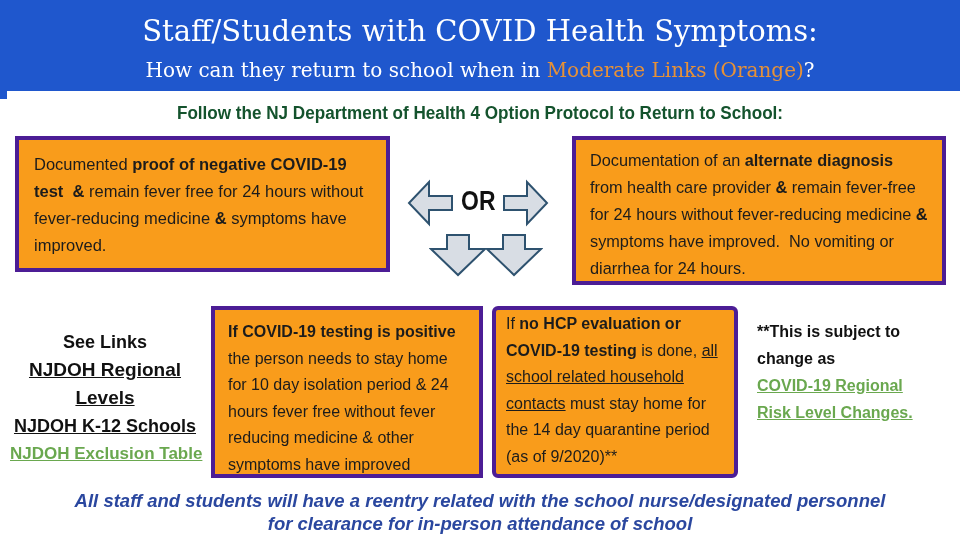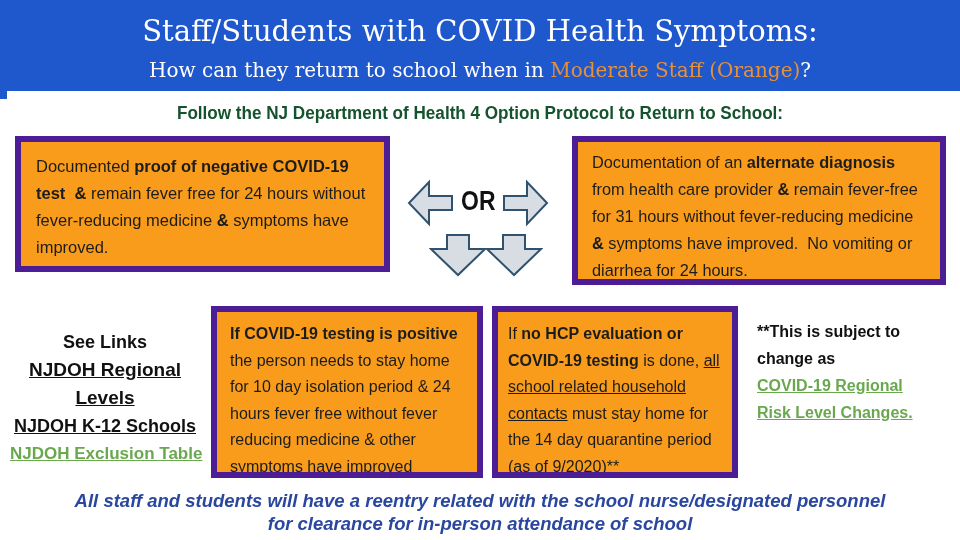--- a/index.html
+++ b/index.html
@@ -20,27 +20,27 @@
   }
   .subtitle .orange{color:#E69138;}
   
   .protocol-heading{
     position:absolute;left:0;top:101px;width:960px;text-align:center;
     color:#14532d;font-weight:bold;font-size:18px;line-height:25px;
   }
   .protocol-heading .cond{display:inline-block;transform:scaleX(.95);transform-origin:center;}
   
   .obox{
-    position:absolute;background:#F99C1B;border:6px solid #4c1d95;
+    position:absolute;background:#F99C1B;border:4px solid #4c1d95;
     color:#1C1C1C;box-sizing:border-box;overflow:hidden;
   }
   .box-neg{left:15px;top:136px;width:375px;height:136px;padding:11px 15px;font-size:16.5px;line-height:27px;}
   .box-alt{left:572px;top:136px;width:374px;height:149px;padding:7px 14px;font-size:16.3px;line-height:27px;}
   .box-pos{left:211px;top:306px;width:272px;height:172px;padding:9px 13px;font-size:16px;line-height:26.5px;}
-  .box-hcp{left:492px;top:306px;width:246px;height:172px;padding:9px 10px;font-size:16px;line-height:26.5px;}
+  .box-hcp{left:492px;top:306px;width:246px;height:172px;padding:1px 10px;font-size:16px;line-height:26.5px;border-radius:6px;}
   .b{font-weight:bold;}
   .u{text-decoration:underline;}
   
   .arrow{position:absolute;}
   .arrow svg{display:block;}
   .or-label{
     position:absolute;left:452px;top:185px;width:52px;text-align:center;
     color:#111111;font-weight:bold;font-size:27px;line-height:32px;
   }
   .or-label .cond{display:inline-block;transform:scaleX(.85);transform-origin:center;}
@@ -61,28 +61,28 @@
   .footer div{white-space:nowrap;}
 </style>
 </head>
 <body>
 
 <div class="slide">
 
   <div class="header"></div>
   <div class="header-notch"></div>
   <div class="title">Staff/Students with COVID Health Symptoms:</div>
-  <div class="subtitle"><span>How can they return to school when in </span><span class="orange">Moderate Staff (Orange)</span><span>?</span></div>
+  <div class="subtitle"><span>How can they return to school when in </span><span class="orange">Moderate Links (Orange)</span><span>?</span></div>
 
   <div class="protocol-heading">
     <span class="cond">Follow the NJ Department of Health 4 Option Protocol to Return to School:</span>
   </div>
 
   <div class="obox box-neg"><span>Documented </span><span class="b">proof of negative COVID-19 test</span><span> &nbsp;</span><span class="b">&amp;</span><span> remain fever free for 24 hours without fever-reducing medicine </span><span class="b">&amp;</span><span> symptoms have improved.</span></div>
-  <div class="obox box-alt"><span>Documentation of an </span><span class="b">alternate diagnosis</span><span> from health care provider </span><span class="b">&amp;</span><span> remain fever-free for 31 hours without fever-reducing medicine </span><span class="b">&amp;</span><span> symptoms have improved. &nbsp;No vomiting or diarrhea for 24 hours.</span></div>
+  <div class="obox box-alt"><span>Documentation of an </span><span class="b">alternate diagnosis</span><span> from health care provider </span><span class="b">&amp;</span><span> remain fever-free for 24 hours without fever-reducing medicine </span><span class="b">&amp;</span><span> symptoms have improved. &nbsp;No vomiting or diarrhea for 24 hours.</span></div>
 
   <div class="arrow" style="left:407px;top:179px;">
     <svg width="46" height="48" viewBox="0 0 46 48">
       <polygon points="45,17 22,17 22,3 2,24 22,45 22,31 45,31" fill="#D8DDE4" stroke="#2E526F" stroke-width="2" stroke-linejoin="miter"></polygon>
     </svg>
   </div>
   <div class="or-label">
     <span class="cond">OR</span>
   </div>
   <div class="arrow" style="left:503px;top:179px;">

